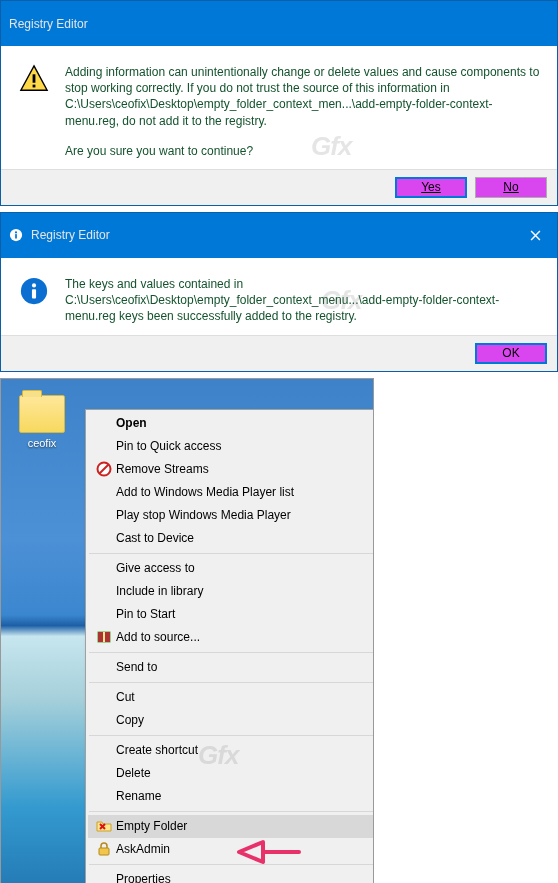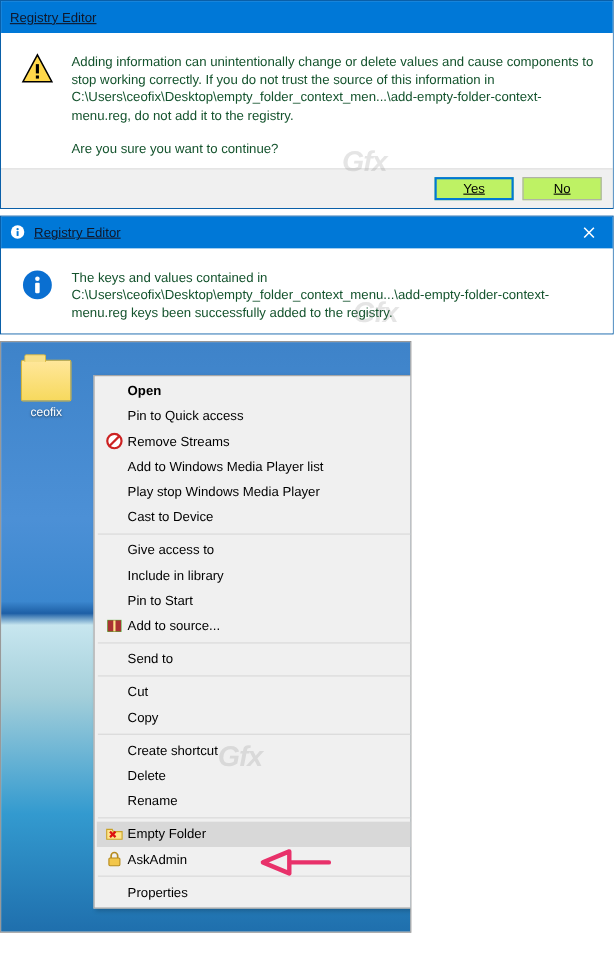--- a/index.html
+++ b/index.html
@@ -13,27 +13,26 @@
     overflow: hidden;
   }
   .dialog {
     border: 1px solid #0a5fa8;
     margin-bottom: 6px;
     background: #fff;
     position: relative;
   }
   .titlebar {
     background: #0078d7;
-    color: #0f172a;
-    height: 29px;
+    color: #e5e5e5;
+    height: 45px;
     display: flex;
     align-items: center;
     padding: 0 8px;
     font-size: 12px;
-    text-decoration: underline;
   }
   .titlebar .ticon { margin-right: 8px; display: inline-flex; }
   .titlebar .spacer { flex: 1; }
   .closebtn {
     width: 44px;
     height: 28px;
     margin: 0 -8px 0 0;
     display: flex;
     align-items: center;
     justify-content: center;
@@ -57,21 +56,21 @@
     display: flex;
     justify-content: flex-end;
     padding: 7px 10px;
     gap: 8px;
     border-top: 1px solid #dedede;
   }
   .winbtn {
     min-width: 72px;
     height: 21px;
     border: 1px solid #adadad;
-    background: #bef264;
+    background: #d946ef;
     font-size: 12px;
     display: inline-flex;
     align-items: center;
     justify-content: center;
     color: #000;
     text-align: center;
   }
   .winbtn.focus {
     border: 2px solid #0078d7;
   }
@@ -241,20 +240,23 @@
     <div class="dlg-icon icon-info">
       <svg width="30" height="30" viewBox="0 0 32 32">
         <circle cx="16" cy="16" r="14" fill="#0a6fd1"></circle>
         <circle cx="16" cy="10" r="2.2" fill="#fff"></circle>
         <rect x="13.8" y="14" width="4.4" height="10" rx="1" fill="#fff"></rect>
       </svg>
     </div>
     <div class="dlg-text">The keys and values contained in C:\Users\ceofix\Desktop\empty_folder_context_menu...\add-empty-folder-context-menu.reg keys been successfully added to the registry.</div>
   </div>
   <div class="gfx-wm" style="top:72px; left:320px;">Gfx</div>
+  <div class="btnrow">
+    <button class="winbtn focus">OK</button>
+  </div>
 </div>
 
 <div class="desktop">
   <div class="desktop-icon">
     <div class="folder"></div>
     <div class="label">ceofix</div>
   </div>
 
   <div class="ctxmenu" id="ctxmenu">
 

